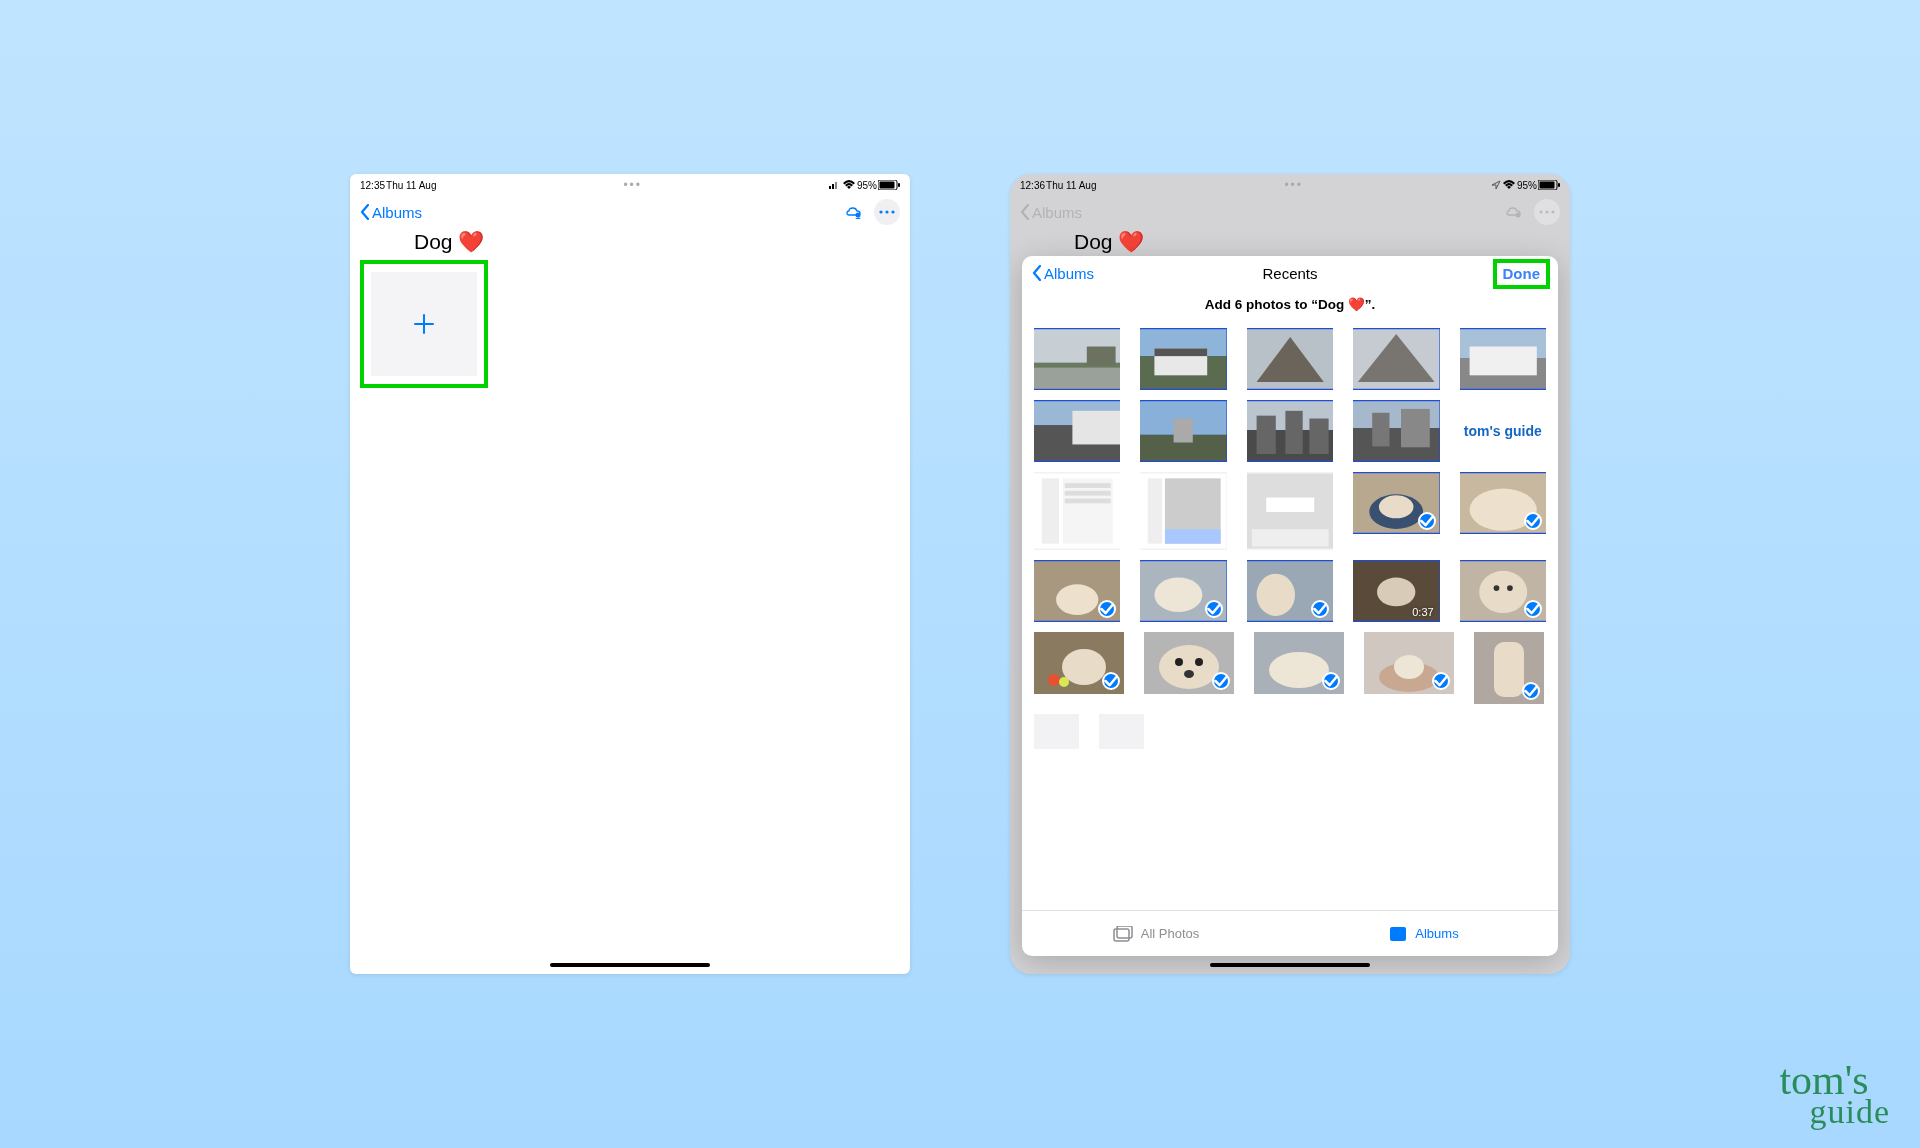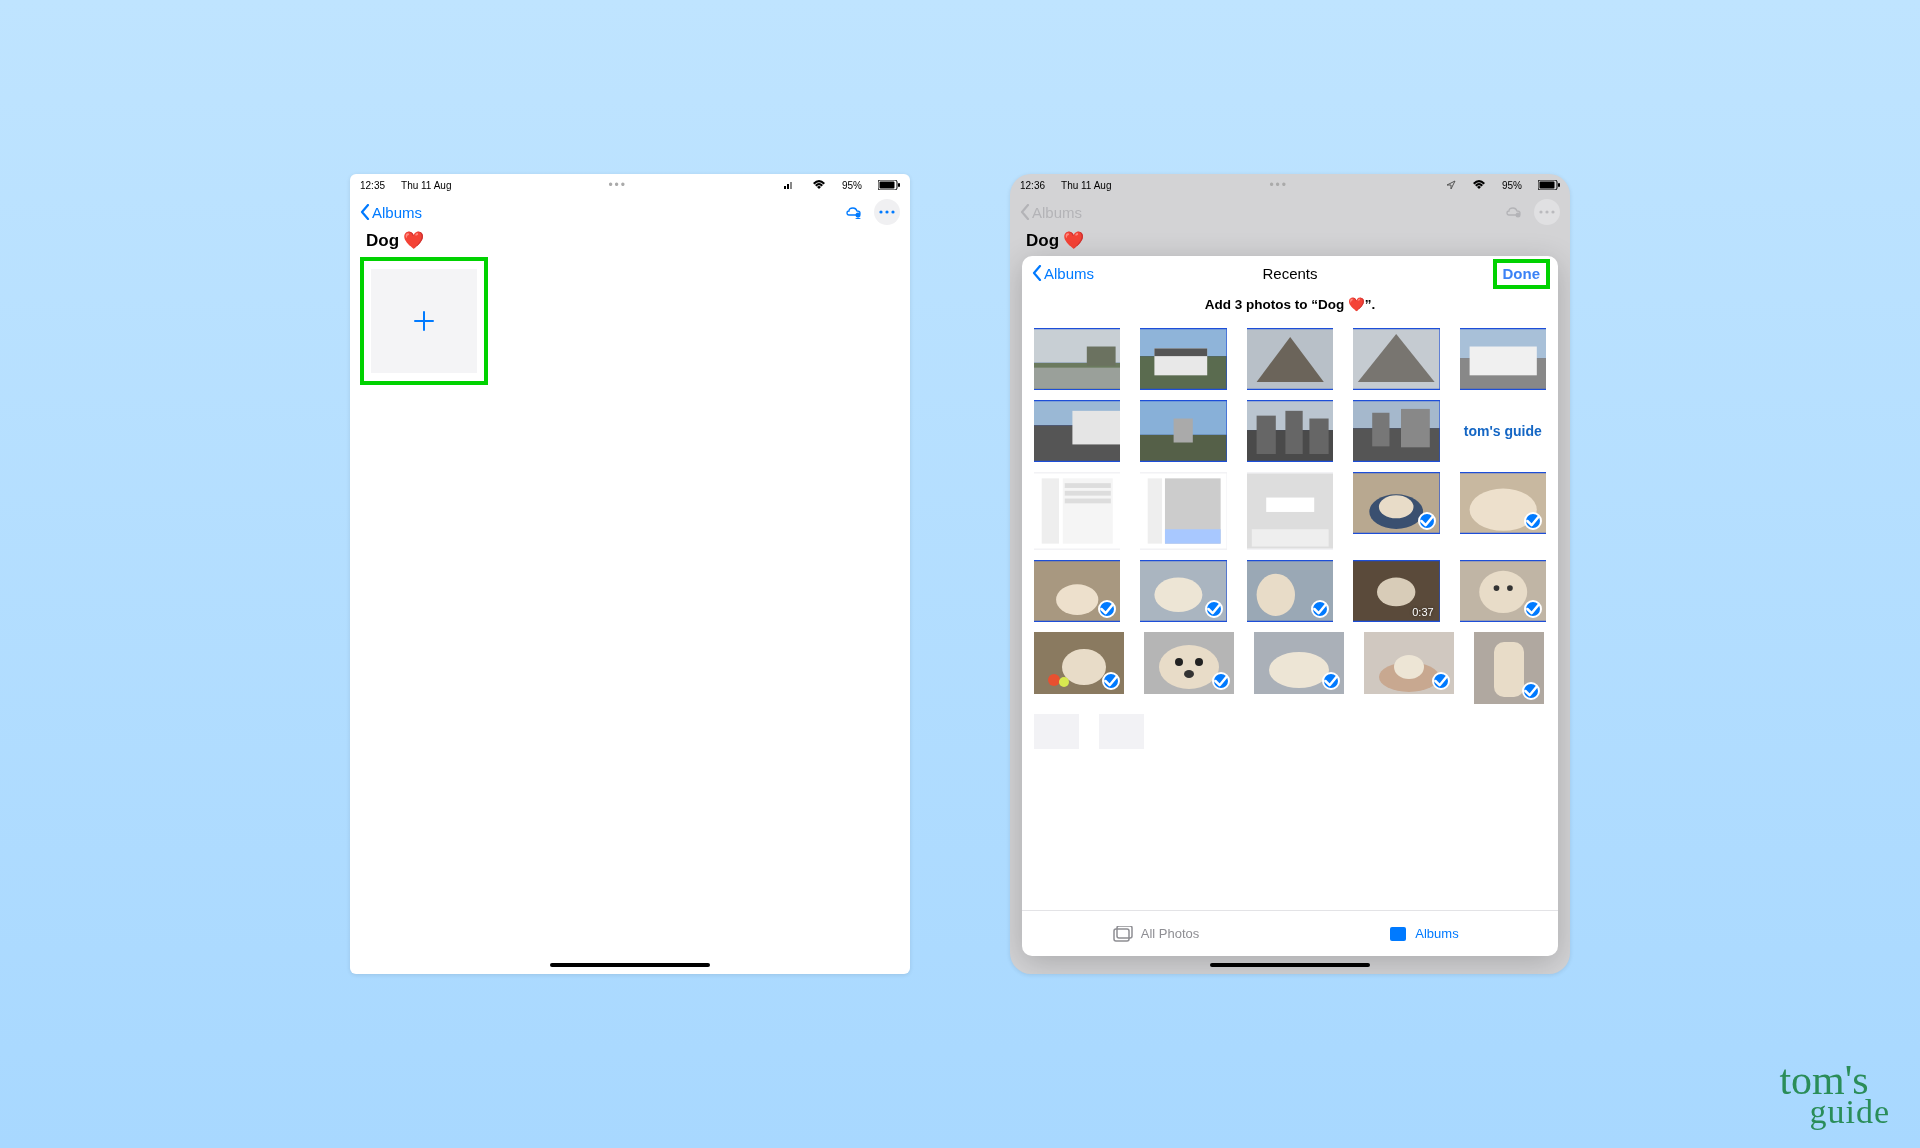--- a/index.html
+++ b/index.html
@@ -31,41 +31,41 @@
   
   .status {
     display: flex;
     justify-content: space-between;
     align-items: center;
     padding: 4px 10px 2px;
     font-size: 10px;
     font-weight: 500;
     color: #000;
   }
-  .status-left, .status-right { display:flex; align-items:center; gap:16px; }
+  .status-left, .status-right { display:flex; align-items:center; gap:1px; }
   .status-right svg { display:block; }
   
   .navbar {
     display: flex;
     justify-content: space-between;
     align-items: center;
     padding: 6px 10px 2px;
     height: 32px;
   }
   .back-btn {
     display: flex; align-items:center; gap:2px;
     color: #007aff; font-size: 15px;
   }
   .nav-actions { display:flex; gap:6px; align-items:center; }
   .nav-icon-btn {
     width: 26px; height: 26px; border-radius: 50%;
     background: #f0f0f2; display:flex; align-items:center; justify-content:center;
   }
   .album-title {
-    font-size: 17px; font-weight: 700; padding: 4px 16px 6px;
+    font-size: 21px; font-weight: 400; padding: 4px 16px 6px; margin-left: 48px;
   }
   
   .add-tile-wrap {
     margin: 0 10px;
     width: 128px; height: 128px;
     border: 4px solid #00d200;
     display:flex; align-items:center; justify-content:center;
   }
   .add-tile {
     width: 106px; height: 104px;
@@ -266,21 +266,21 @@
           <svg width="10" height="16" viewBox="0 0 10 16">
               <path d="M8 1 L2 8 L8 15" stroke="#007aff" stroke-width="2.2" fill="none" stroke-linecap="round" stroke-linejoin="round"></path>
             </svg>
           <span>Albums</span>
         </div>
         <span class="sheet-header-title">Recents</span>
         <div class="done-wrap">
           <span class="done-btn">Done</span>
         </div>
       </div>
-      <div class="sheet-sub">Add 3 photos to “Dog ❤️”.</div>
+      <div class="sheet-sub">Add 6 photos to “Dog ❤️”.</div>
 
       <div class="grid">
 
         <div class="row">
           <div class="cell">
               <svg viewBox="0 0 90 62">
                 <rect width="90" height="35" fill="#c8cfd4"></rect>
                 <rect y="35" width="90" height="27" fill="#6b7a5f"></rect>
                 <rect x="55" y="18" width="30" height="20" fill="#6b7260"></rect>
                 <rect x="0" y="40" width="90" height="22" fill="#9aa09a"></rect>

